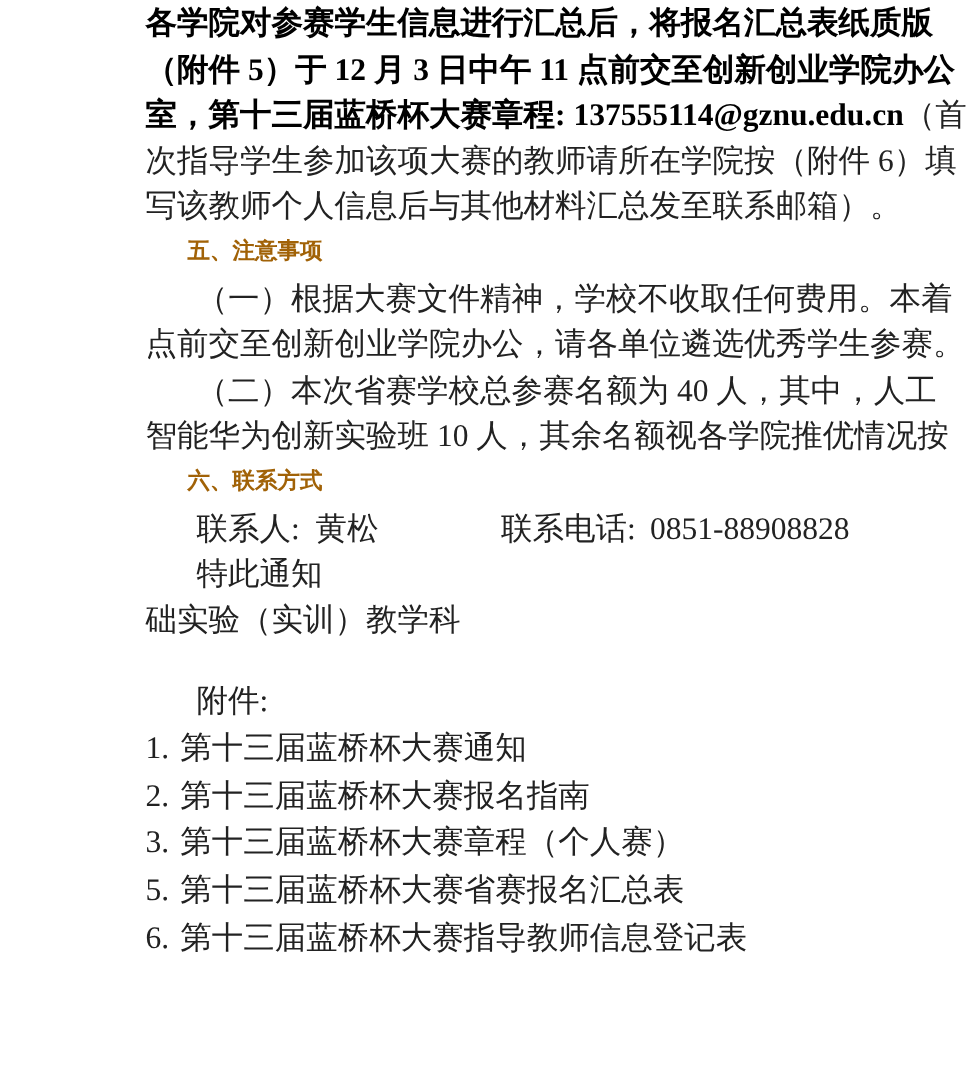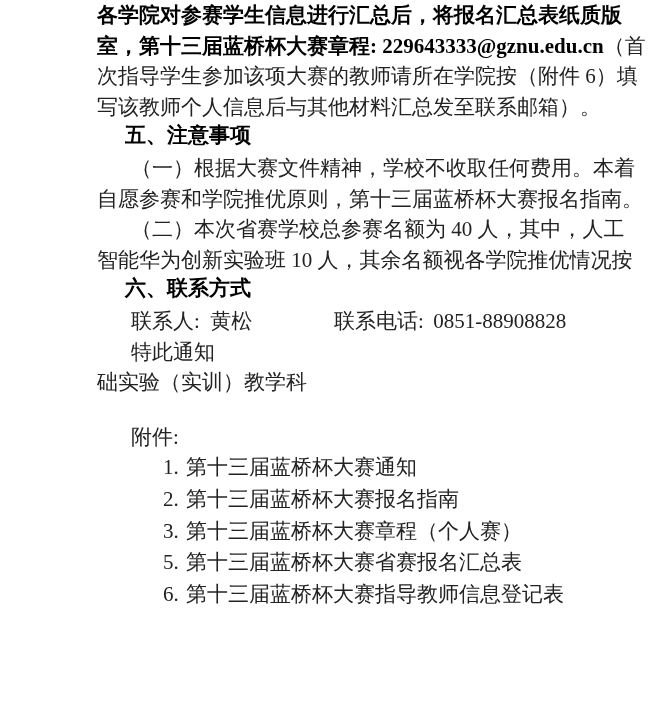--- a/index.html
+++ b/index.html
@@ -30,61 +30,61 @@
   }
   .bold {
     font-weight: 700;
     color: #000000;
   }
   .light {
     font-weight: 400;
     color: #222222;
   }
   .heading {
-    font-family: Liberation Mono, monospace;
+    font-family: Liberation Serif, serif;
     font-weight: 700;
-    color: #000000;
-    font-size: 21px;
+    color: #a16207;
+    font-size: 15px;
     line-height: 30.6px;
     padding-left: 28px;
     white-space: nowrap;
   }
   .indent { text-indent: 34px; }
   .contact-line { position: relative; }
   .contact-name { margin-left: 0.5em; }
   .phone-group {
     position: absolute;
     left: 203px;
     top: 0;
   }
   .phone-number { margin-left: 0.45em; }
   .attachments { margin-top: 24px; }
   .alist-item {
     font-size: 21px;
     line-height: 31.7px;
-    margin-left: 66px;
     white-space: nowrap;
     color: #222222;
   }
   .alist-num { margin-right: 0.35em; }
 </style>
 </head>
 <body>
 
 <div class="page">
   <div class="content">
 
     <p class="line bold">各学院对参赛学生信息进行汇总后，将报名汇总表纸质版</p>
-    <p class="line"><span class="bold">室，第十三届蓝桥杯大赛章程: </span><span class="bold">229643333@gznu.edu.cn</span><span class="light">（首</span></p>
+    <p class="line bold">（附件 5）于 12 月 3 日中午 11 点前交至创新创业学院办公</p>
+    <p class="line"><span class="bold">室，第十三届蓝桥杯大赛章程: </span><span class="bold">137555114@gznu.edu.cn</span><span class="light">（首</span></p>
     <p class="line light">次指导学生参加该项大赛的教师请所在学院按（附件 6）填</p>
     <p class="line light">写该教师个人信息后与其他材料汇总发至联系邮箱）。</p>
 
     <h2 class="heading">五、注意事项</h2>
     <p class="line light indent">（一）根据大赛文件精神，学校不收取任何费用。本着</p>
-    <p class="line light">自愿参赛和学院推优原则，第十三届蓝桥杯大赛报名指南。</p>
+    <p class="line light">点前交至创新创业学院办公，请各单位遴选优秀学生参赛。</p>
     <p class="line light indent">（二）本次省赛学校总参赛名额为 40 人，其中，人工</p>
     <p class="line light">智能华为创新实验班 10 人，其余名额视各学院推优情况按</p>
 
     <h2 class="heading">六、联系方式</h2>
     <p class="line light indent contact-line">
       <span>联系人:</span><span class="contact-name">黄松</span>
       <span class="phone-group"><span>联系电话:</span><span class="phone-number">0851-88908828</span></span>
     </p>
     <p class="line light indent">特此通知</p>
     <p class="line light">础实验（实训）教学科</p>

